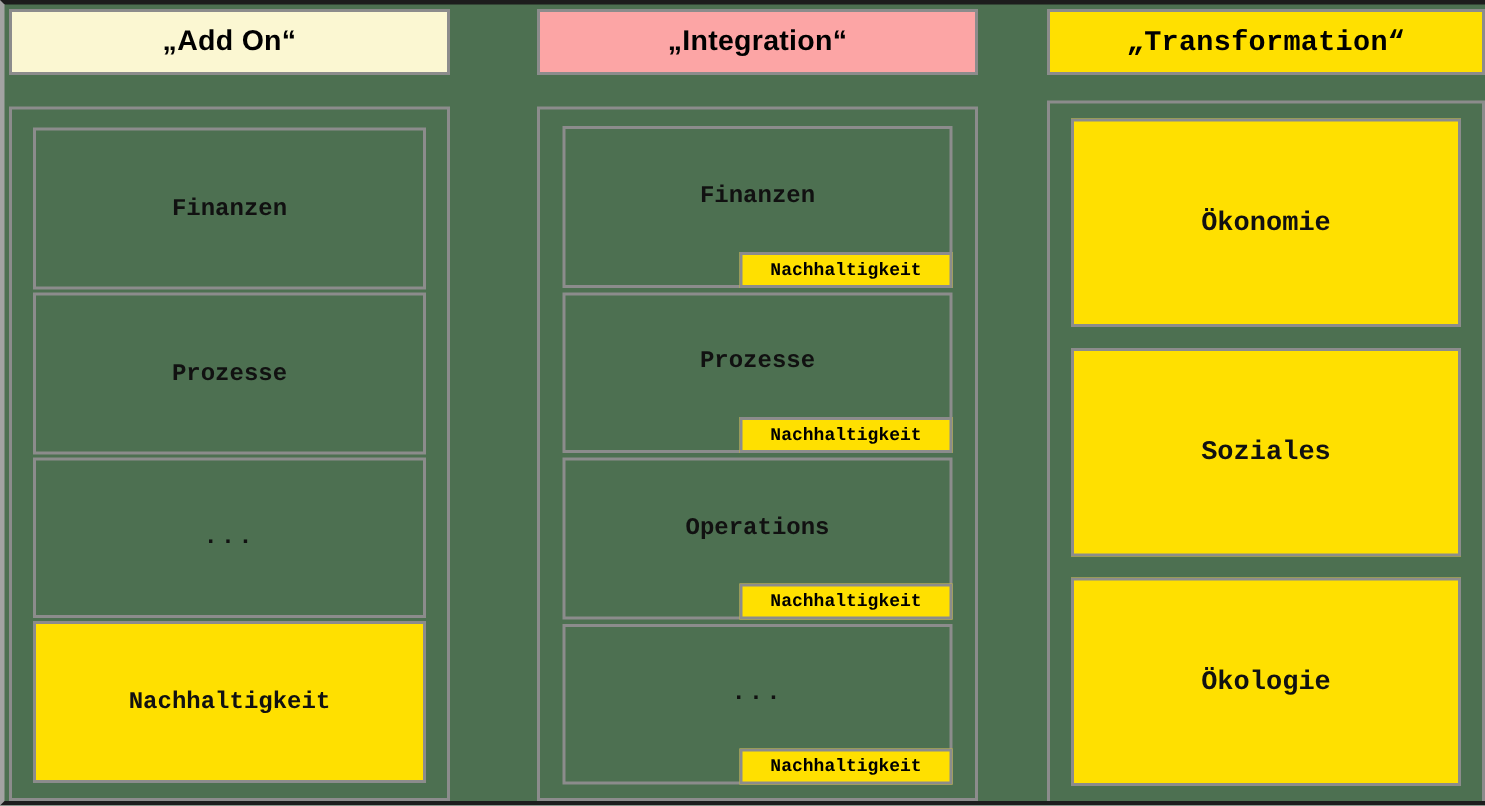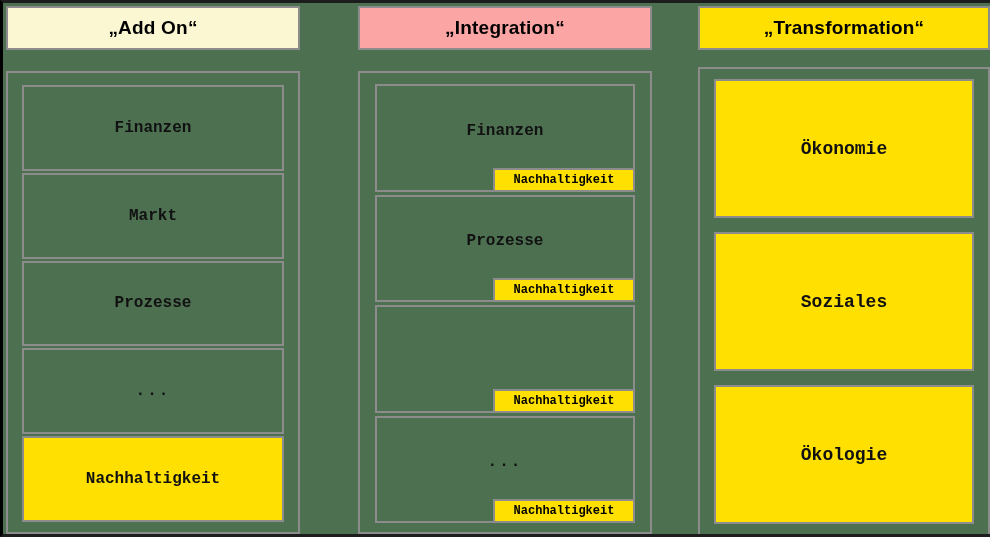--- a/index.html
+++ b/index.html
@@ -13,21 +13,21 @@
   }
 
   
   #diagram {
     position: relative;
     width: 990px;
     height: 537px;
     background: #4d7051;
     box-sizing: border-box;
     border-top: 3px solid #1d1d1d;
-    border-left: 3px solid #000000;
+    border-left: 3px solid #a3a3a3;
     border-bottom: 3px solid #1d1d1d;
     overflow: hidden;
   }
 
   
   .column {
     position: absolute;
     top: 0;
     height: 537px;
   }
@@ -47,21 +47,21 @@
     display: flex;
     align-items: center;
     justify-content: center;
     font-size: 19px;
     font-weight: bold;
     color: #000000;
     letter-spacing: 0.2px;
   }
   .hdr-cream  { background: #fbf7d2; }
   .hdr-yellow { background: #fca5a5; }
-  #col-transform .col-header { background: #ffe000; }
+  #col-transform .col-header { background: #ffe000; font-family: Liberation Mono, monospace; }
 
   
   .col-frame {
     position: absolute;
     top: 68px;
     left: 3px;
     right: 3px;
     bottom: 6px;
     border: 2px solid #8c8c8c;
     box-sizing: border-box;
@@ -144,23 +144,20 @@
 <div id="diagram">
 
   <div class="column" id="col-addon">
     <div class="col-header hdr-cream">„Add On“</div>
     <div class="col-frame">
       <div class="stack">
         <div class="cell">
           <span>Finanzen</span>
         </div>
         <div class="cell">
-          <span>Markt</span>
-        </div>
-        <div class="cell">
           <span>Prozesse</span>
         </div>
         <div class="cell">
           <span class="ellipsis">...</span>
         </div>
         <div class="cell filled">
           <span>Nachhaltigkeit</span>
         </div>
       </div>
     </div>
@@ -175,20 +172,21 @@
           <span class="cell-title">Finanzen</span>
           <span class="subtag">Nachhaltigkeit</span>
         </div>
 
         <div class="cell">
           <span class="cell-title">Prozesse</span>
           <span class="subtag">Nachhaltigkeit</span>
         </div>
 
         <div class="cell">
+          <span class="cell-title">Operations</span>
           <span class="subtag">Nachhaltigkeit</span>
         </div>
 
         <div class="cell">
           <span class="cell-title ellipsis">...</span>
           <span class="subtag">Nachhaltigkeit</span>
         </div>
 
       </div>
     </div>

